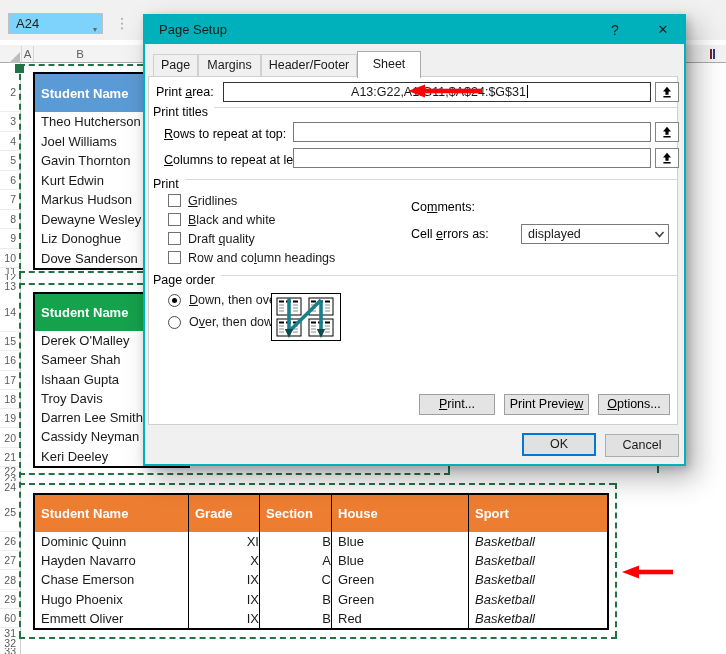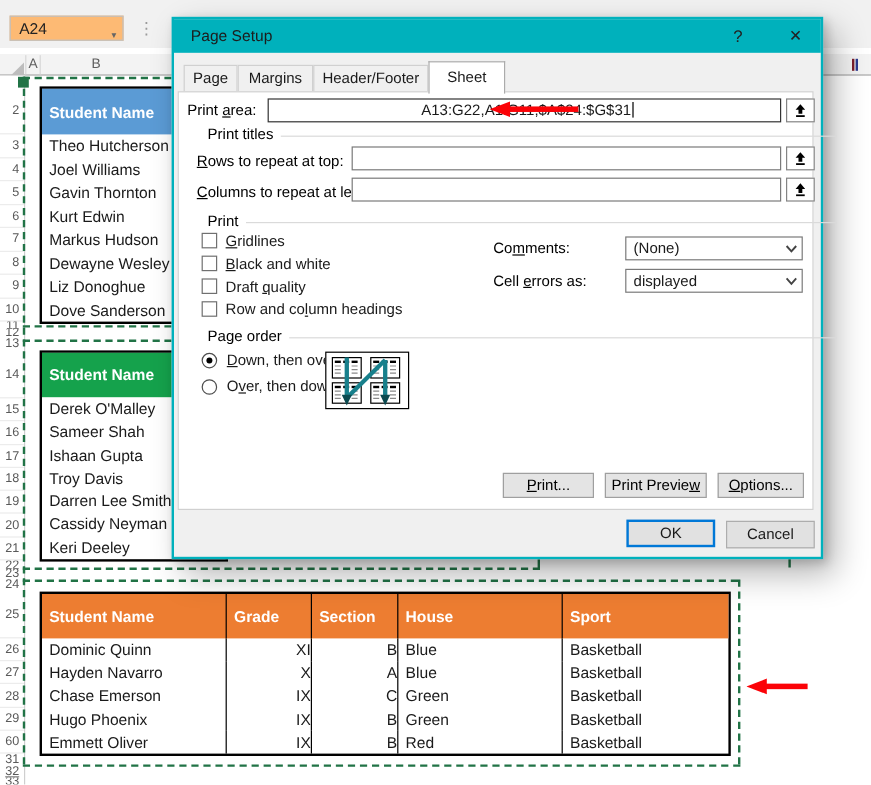--- a/index.html
+++ b/index.html
@@ -8,21 +8,21 @@
   }
   *{margin:0;padding:0;box-sizing:border-box;}
   html,body{background:#fff;}
   body{font-family:"Liberation Sans",sans-serif;color:#1a1a1a;}
   #stage{position:relative;width:726px;height:654px;overflow:hidden;background:#fff;}
 
   
   .toolbar{position:absolute;left:0;top:0;width:726px;height:40px;background:#f1f1f1;}
   .fbar-strip{position:absolute;left:0;top:40px;width:726px;height:5px;background:#fff;}
   .colhead{position:absolute;left:0;top:45px;width:726px;height:18px;background:#f3f3f3;border-bottom:1px solid #ababab;}
-  .namebox{position:absolute;left:8px;top:13px;width:95px;height:21px;background:#fdba74;border:1px solid #c0c0c0;
+  .namebox{position:absolute;left:8px;top:13px;width:95px;height:21px;background:#7dd3fc;border:1px solid #c0c0c0;
            font-size:13px;line-height:19px;padding-left:7px;color:#222;}
   .nb-arrow{position:absolute;right:5px;top:6px;font-size:8px;color:#666;}
   .fdots{position:absolute;left:115px;top:13px;width:12px;height:21px;color:#9a9a9a;font-size:14px;line-height:21px;text-align:center;}
   .selall{position:absolute;left:9px;top:52px;width:0;height:0;border-left:11px solid transparent;border-bottom:11px solid #bdbdbd;}
   .colletter{position:absolute;top:46px;height:16px;font-size:11.5px;color:#5f5f5f;line-height:16px;}
   .ca{left:22px;width:11px;text-align:center;}
   .cb{left:60px;width:40px;text-align:center;}
   .colsep{position:absolute;top:46px;width:1px;height:16px;background:#d6d6d6;}
   .rh-col{position:absolute;left:0;top:63px;width:21px;border-right:1px solid #cfcfcf;background:#fff;}
   .rh{font-size:10.5px;color:#595959;display:flex;align-items:center;justify-content:flex-end;
@@ -42,21 +42,21 @@
   .t2 .th{height:37px;background:var(--green-h);}
   .tr1{height:19.5px;line-height:19.5px;font-size:13px;padding-left:6px;white-space:nowrap;overflow:hidden;}
   .tr2{height:19.3px;line-height:19.3px;font-size:13px;padding-left:6px;white-space:nowrap;overflow:hidden;}
   .g5{display:grid;grid-template-columns:154px 71px 72px 137px 138px;}
   .t3 .hrow{background:var(--orange-h);height:37px;}
   .t3 .hrow .hc{color:#fff;font-weight:bold;font-size:13px;display:flex;align-items:center;padding-left:6px;border-right:1px solid #000;}
   .t3 .hrow .hc:last-child{border-right:none;}
   .t3 .drow{height:19.2px;}
   .t3 .dc{font-size:13px;line-height:19.2px;padding-left:6px;border-right:1px solid #000;white-space:nowrap;overflow:hidden;}
   .t3 .dc.ctr{text-align:right;padding-left:0;}
-  .t3 .dc:last-child{border-right:none;}
+  .t3 .dc:last-child{border-right:none;font-style:italic;}
 
   
   .mq-h{position:absolute;height:0;border-top:2px dashed var(--marquee);z-index:2;}
   .mq-v{position:absolute;width:0;border-left:2px dashed var(--marquee);z-index:2;}
   .mq-handle{position:absolute;left:15px;top:64px;width:9px;height:9px;background:var(--marquee);z-index:3;}
 
   
   .arrow{position:absolute;z-index:12;}
   .arrow svg{display:block;}
 
@@ -75,21 +75,21 @@
   .panel{position:absolute;left:3px;top:60px;width:530px;height:349px;background:#fff;border:1px solid #d0d0d0;z-index:2;}
 
   .plabel{position:absolute;font-size:12.5px;color:#000;white-space:nowrap;}
   .u{text-decoration:underline;}
   .tinput{position:absolute;background:#fff;border:1px solid #7a7a7a;height:20px;font-size:12.5px;
           line-height:18px;padding-left:5px;white-space:nowrap;overflow:hidden;}
   .tinput.focus{border-color:#333;text-align:center;}
   .caret{display:inline-block;width:1px;height:13px;background:#000;vertical-align:-2px;margin-left:1px;}
   .collapse{position:absolute;width:24px;height:20px;background:#fff;border:1px solid #848484;
             display:flex;align-items:center;justify-content:center;}
-  .group{position:absolute;left:4px;width:524px;display:flex;align-items:center;gap:6px;font-size:12.5px;color:#000;margin-left:20px;}
+  .group{position:absolute;left:4px;width:524px;display:flex;align-items:flex-start;gap:6px;font-size:12.5px;color:#000;}
   .gline{flex:1;border-top:1px solid #dadada;margin-top:2px;}
   .cbrow{position:absolute;display:flex;gap:7px;font-size:12.5px;}
   .cbox{width:13px;height:13px;background:#fff;border:1px solid #707070;flex:0 0 auto;}
   .combo{position:absolute;width:148px;height:20px;background:#fff;border:1px solid #7a7a7a;
          font-size:12.5px;line-height:18px;padding-left:6px;}
   .combo .chev{position:absolute;right:3px;top:5px;}
   .radiorow{position:absolute;display:flex;align-items:center;gap:8px;font-size:12.5px;}
   .rdot{width:13px;height:13px;border:1px solid #4d4d4d;border-radius:50%;background:#fff;position:relative;flex:0 0 auto;}
   .rdot.sel::after{content:"";position:absolute;left:3px;top:3px;width:5px;height:5px;border-radius:50%;background:#000;}
   .preview{position:absolute;left:122px;top:216px;width:70px;height:48px;background:#fff;border:1px solid #000;}
@@ -318,26 +318,20 @@
       <div class="cbrow" style="left:19px;top:155px">
         <span class="cbox"></span>
         <span>Draft <span class="u">q</span>uality</span>
       </div>
       <div class="cbrow" style="left:19px;top:174px">
         <span class="cbox"></span>
         <span>Row and co<span class="u">l</span>umn headings</span>
       </div>
 
       <div class="plabel" style="left:262px;top:123px">Co<span class="u">m</span>ments:</div>
-      <div class="combo" style="left:372px;top:120px">
-        <span>(None)</span>
-        <svg class="chev" width="11" height="9" viewBox="0 0 11 9">
-          <polyline points="1.5,2 5.5,6.5 9.5,2" fill="none" stroke="#444" stroke-width="1.6"></polyline>
-        </svg>
-      </div>
       <div class="plabel" style="left:262px;top:150px">Cell <span class="u">e</span>rrors as:</div>
       <div class="combo" style="left:372px;top:147px">
         <span>displayed</span>
         <svg class="chev" width="11" height="9" viewBox="0 0 11 9">
           <polyline points="1.5,2 5.5,6.5 9.5,2" fill="none" stroke="#444" stroke-width="1.6"></polyline>
         </svg>
       </div>
 
       <div class="group" style="top:196px">
         <span>Page order</span>

